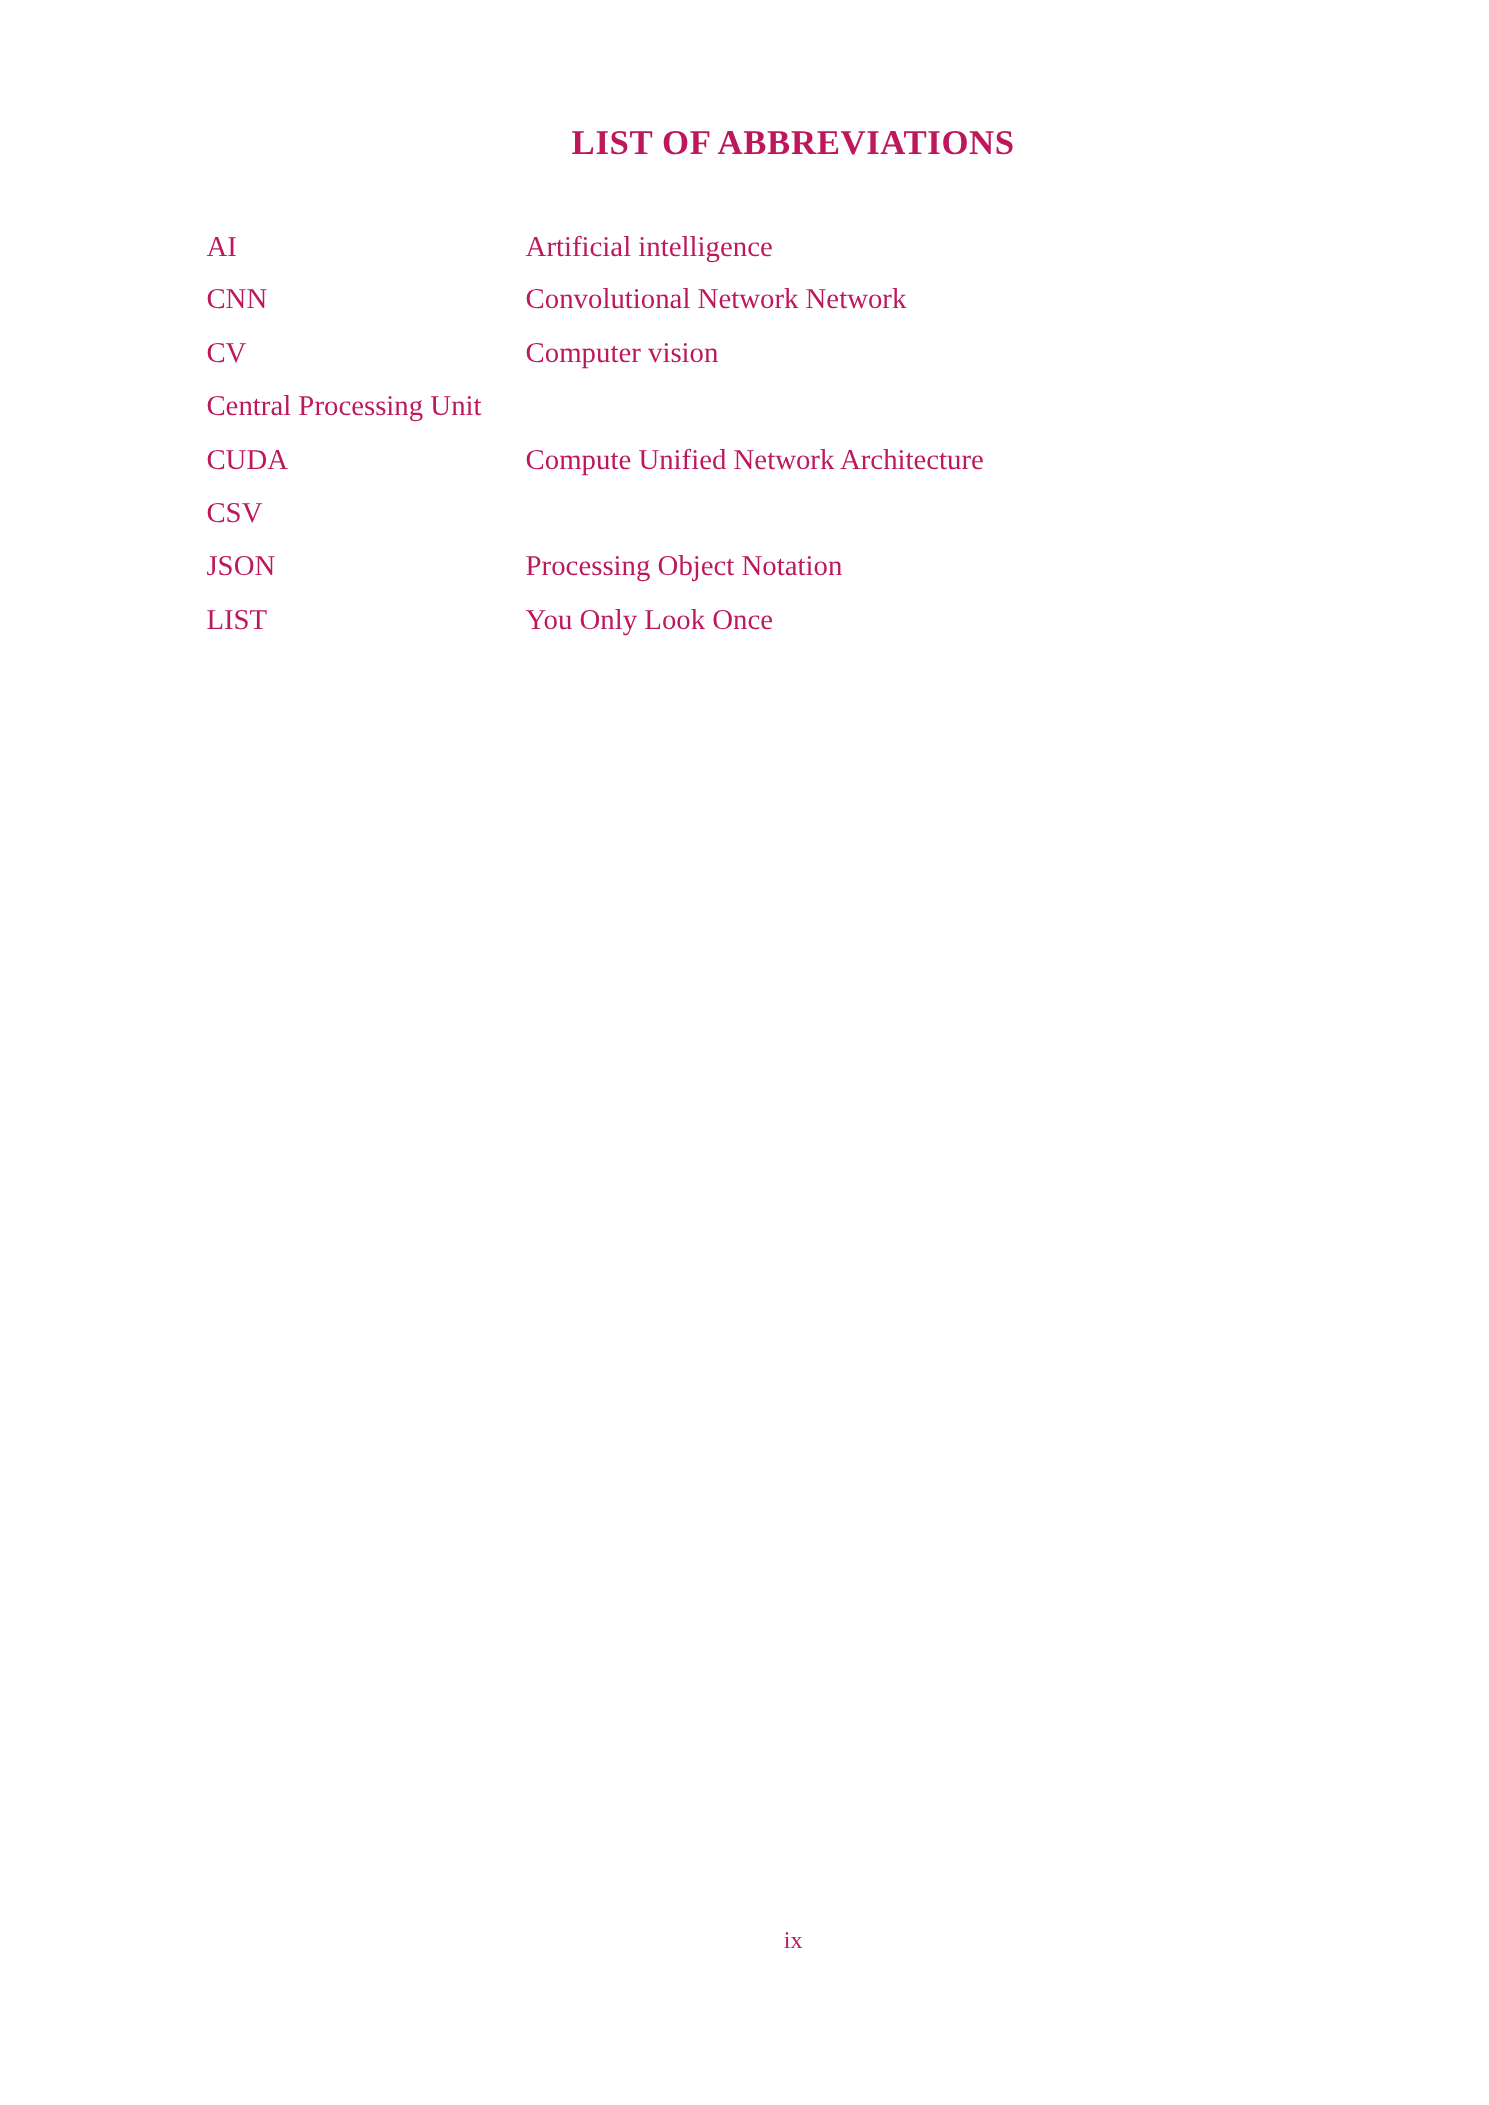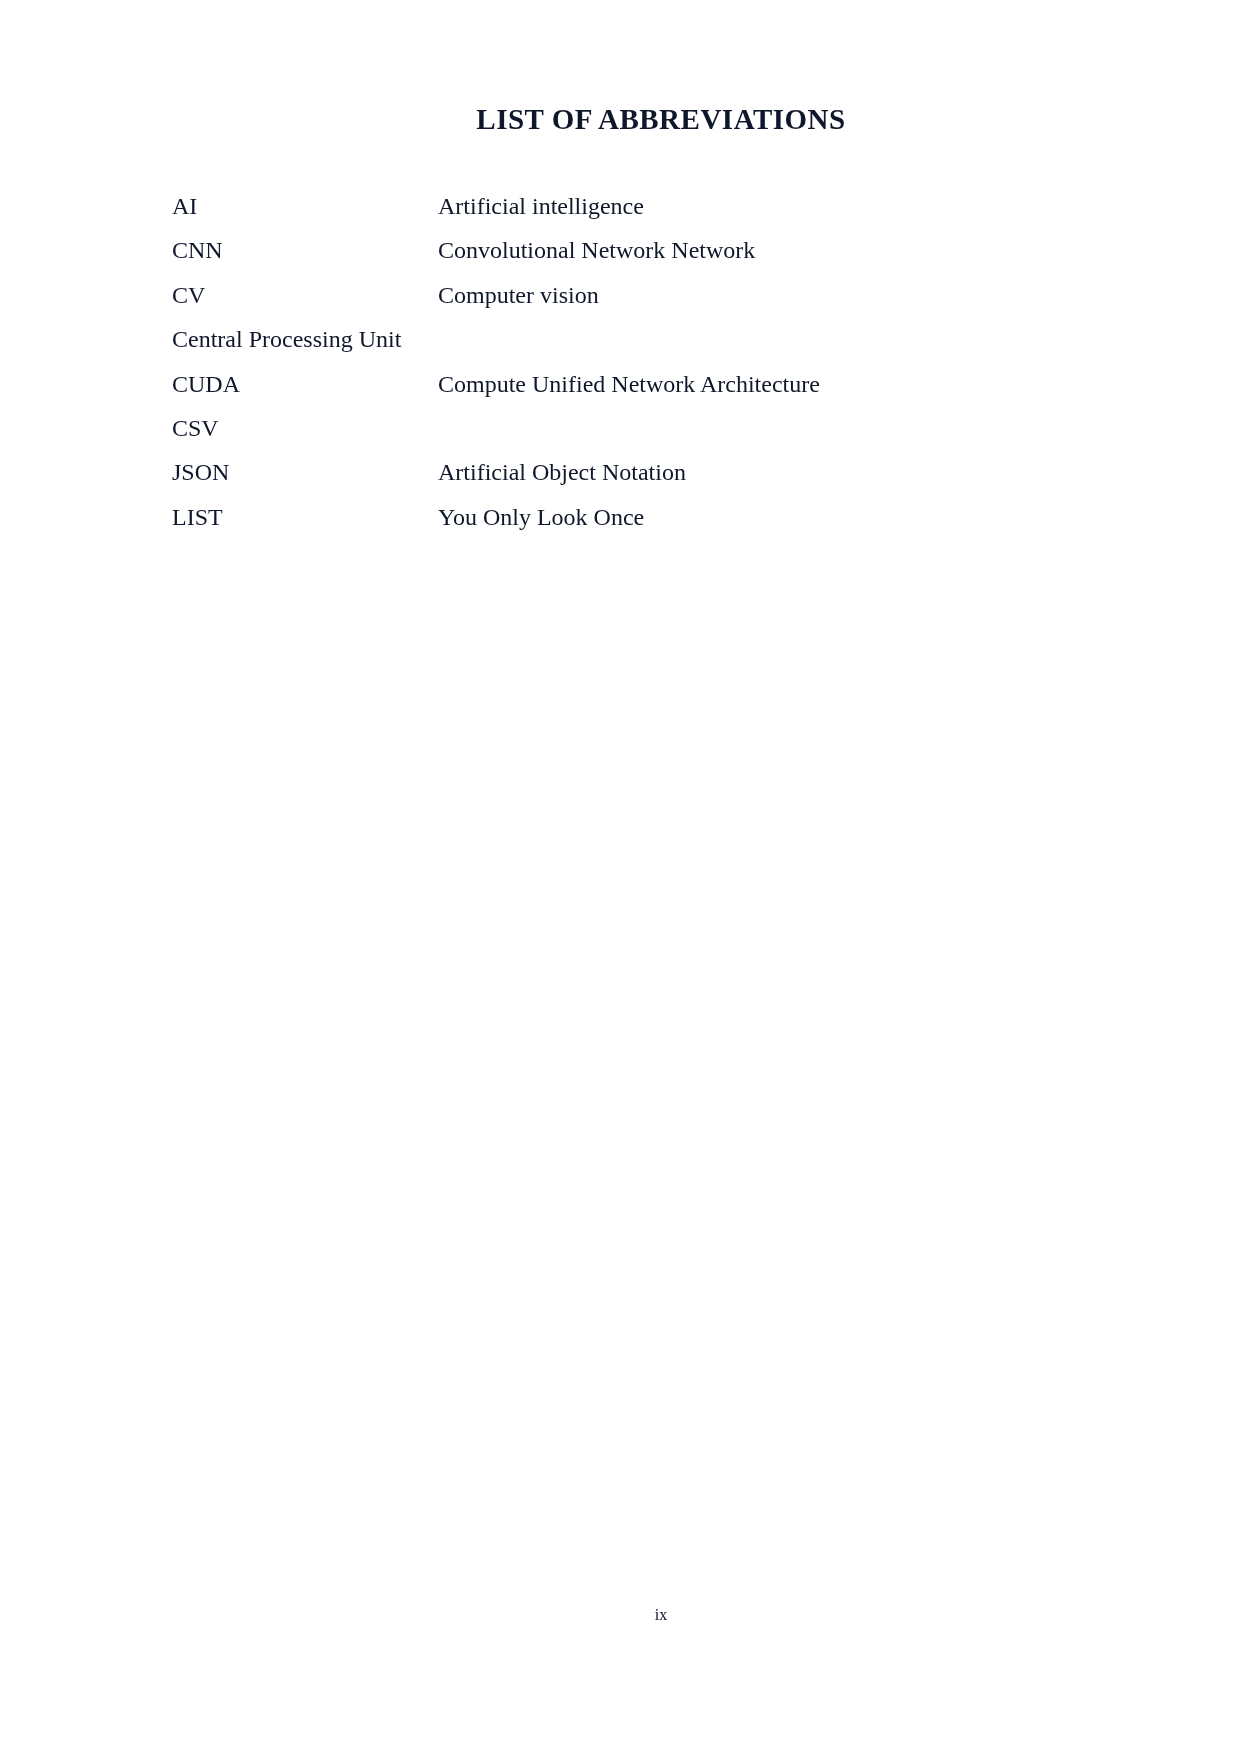--- a/index.html
+++ b/index.html
@@ -5,21 +5,21 @@
   html, body {
     margin: 0;
     padding: 0;
     background: #ffffff;
   }
   .page {
     position: relative;
     width: 1241px;
     height: 1754px;
     background: #ffffff;
-    color: #0f172a;
+    color: #be185d;
     font-family: "Liberation Serif", "DejaVu Serif", serif;
     overflow: hidden;
   }
   
   .content {
     position: absolute;
     left: 172px;
     top: 0;
     width: 978px;
     height: 100%;
@@ -58,21 +58,21 @@
   .abbrev-def {
     flex: 1 1 auto;
     white-space: nowrap;
   }
   .page-number {
     position: absolute;
     top: 1607px;
     left: 0;
     width: 100%;
     text-align: center;
-    font-size: 16px;
+    font-size: 20px;
     line-height: 1;
   }
 </style>
 </head>
 <body>
 
 <div class="page">
   <div class="content">
 
     <div class="doc-title">LIST OF ABBREVIATIONS</div>
@@ -102,21 +102,21 @@
           <span class="abbrev-term">CUDA</span>
           <span class="abbrev-def">Compute Unified Network Architecture</span>
         </div>
 
         <div class="abbrev-row">
           <span class="abbrev-term">CSV</span>
         </div>
 
         <div class="abbrev-row">
           <span class="abbrev-term">JSON</span>
-          <span class="abbrev-def">Artificial Object Notation</span>
+          <span class="abbrev-def">Processing Object Notation</span>
         </div>
 
         <div class="abbrev-row">
           <span class="abbrev-term">LIST</span>
           <span class="abbrev-def">You Only Look Once</span>
         </div>
       </div>
 
     <div class="page-number">ix</div>
 

